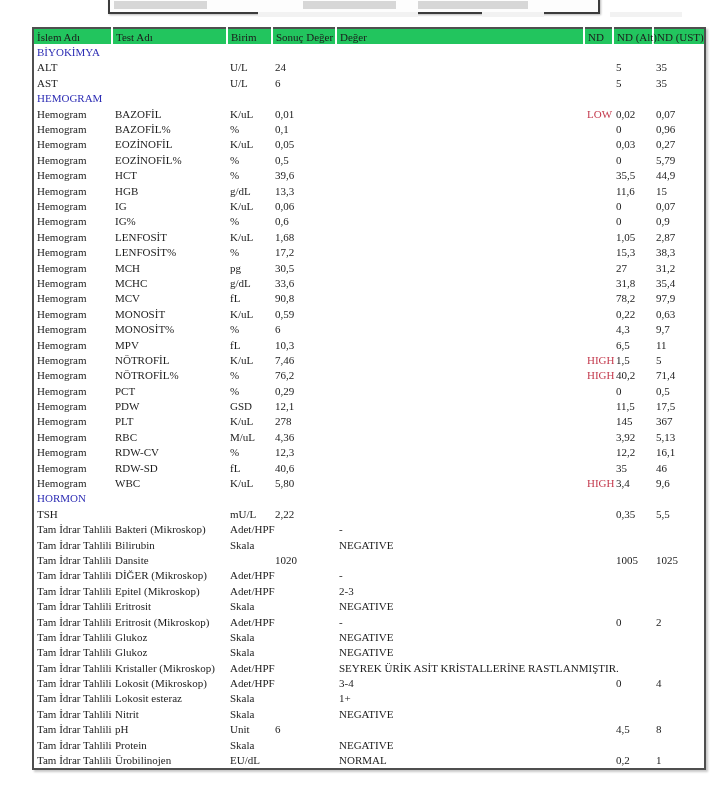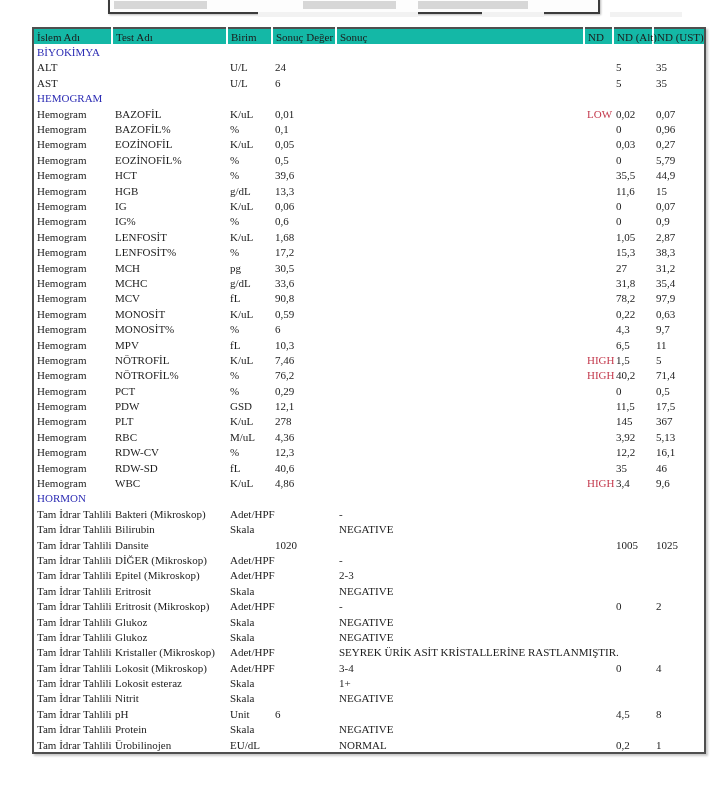--- a/index.html
+++ b/index.html
@@ -12,21 +12,21 @@
   .btn2{left:193px;width:93px;}
   .btn3{left:308px;width:110px;}
   .ghost{position:absolute;height:5px;background:#f2f2f2;top:12px;}
   .ghost1{left:258px;width:160px;}
   .ghost2{left:482px;width:62px;}
   .ghost3{left:610px;width:72px;}
   
   .report-wrap{position:absolute;left:32px;top:27px;}
   table.report{border-collapse:collapse;table-layout:fixed;width:674px;
     border:2px solid #4f4f4f;background:#fff;box-shadow:2px 2px 2px #c9c9c9;}
-  .report th{background:#14b8a6;font-weight:normal;text-align:left;
+  .report th{background:#22c55e;font-weight:normal;text-align:left;
     border-left:2px solid #ffffff;}
   .report th:first-child{border-left:none;}
   .report td,.report th{font-size:11px;color:#1c1c1c;height:15.4px;
     padding:0 0 0 3px;overflow:visible;white-space:nowrap;vertical-align:middle;}
   .report tr.section-row td{color:#2d2db4;}
   .report td.nd-cell{color:#c43b4e;}
 </style>
 </head>
 <body>
 
@@ -50,21 +50,21 @@
         <col style="width:29px">
       <col style="width:40px">
         <col style="width:52px">
     </colgroup>
     <thead>
       <tr>
         <th>İslem Adı</th>
         <th>Test Adı</th>
         <th>Birim</th>
         <th>Sonuç Değer</th>
-        <th>Sonuç</th>
+        <th>Değer</th>
         <th>ND</th>
         <th>ND (Alt)</th>
         <th>ND (UST)</th>
       </tr>
     </thead>
     <tbody id="report-body">
         <tr class="section-row">
           <td colspan="8">BİYOKİMYA</td>
         </tr>
         <tr>
@@ -327,28 +327,38 @@
           <td>40,6</td>
           <td></td>
           <td class="nd-cell"></td>
           <td>35</td>
           <td>46</td>
         </tr>
         <tr>
           <td>Hemogram</td>
           <td>WBC</td>
           <td>K/uL</td>
-          <td>4,86</td>
+          <td>5,80</td>
           <td></td>
           <td class="nd-cell">HIGH</td>
           <td>3,4</td>
           <td>9,6</td>
         </tr>
         <tr class="section-row">
           <td colspan="8">HORMON</td>
+        </tr>
+        <tr>
+          <td>TSH</td>
+          <td></td>
+          <td>mU/L</td>
+          <td>2,22</td>
+          <td></td>
+          <td class="nd-cell"></td>
+          <td>0,35</td>
+          <td>5,5</td>
         </tr>
         <tr>
           <td>Tam İdrar Tahlili</td>
           <td>Bakteri (Mikroskop)</td>
           <td>Adet/HPF</td>
           <td></td>
           <td>-</td>
           <td class="nd-cell"></td>
           <td></td>
           <td></td>

